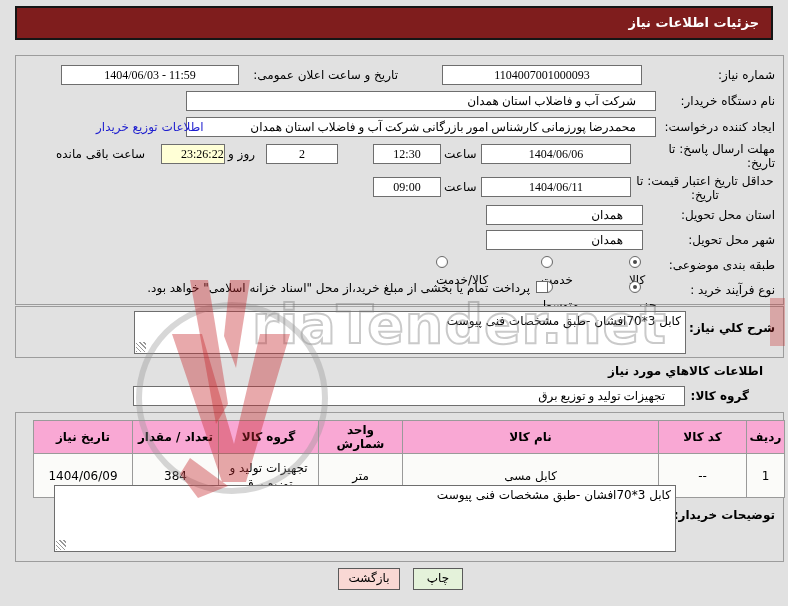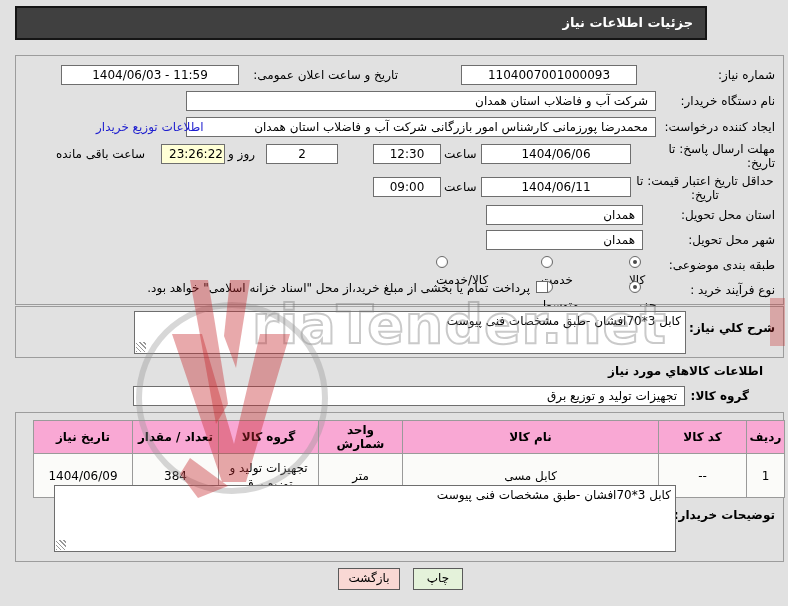--- a/index.html
+++ b/index.html
@@ -1,36 +1,36 @@
 <!DOCTYPE html>
 <html dir="rtl" lang="fa"><head>
 <meta charset="utf-8">
 <style>
   * { margin:0; padding:0; box-sizing:border-box; }
   html,body { background:#e1e1e1; }
   body { font-family:"DejaVu Sans", sans-serif; font-size:12px; color:#000; }
   #screen { position:relative; width:788px; height:606px; background:#e1e1e1; overflow:hidden; direction:rtl; }
 
   
-  .titlebar { position:absolute; left:15px; top:6px; width:692px; height:34px;
-    background:#404040; border:2px solid #151515; color:#fff; font-weight:bold;
+  .titlebar { position:absolute; left:15px; top:6px; width:758px; height:34px;
+    background:#7f1d1d; border:2px solid #151515; color:#fff; font-weight:bold;
     font-size:13px; line-height:30px; padding-right:12px; }
 
   
   .panel { position:absolute; border:1px solid #9c9c9c; background:#e1e1e1; }
   #panelA { left:15px; top:55px;  width:769px; height:250px; }
   #panelB { left:15px; top:306px; width:769px; height:52px; }
   #panelC { left:15px; top:412px; width:769px; height:150px; }
 
   .lbl { position:absolute; white-space:nowrap; }
   .lbl.wrap { white-space:normal; line-height:14px; }
   .blbl { font-weight:bold; }
 
   .field { position:absolute; height:20px; background:#fff; border:1px solid #6e6e6e;
-    font-size:12px; line-height:18px; padding:0 7px; overflow:hidden; white-space:nowrap; }
+    font-size:12px; line-height:18px; padding:0 19px; overflow:hidden; white-space:nowrap;font-family:Liberation Serif, serif; }
   .field.center { text-align:center; }
   .field.ltr { direction:ltr; }
   .field.yellow { background:#ffffd6; }
 
   .txtarea { position:absolute; background:#fff; border:1px solid #6e6e6e;
     padding:2px 4px; overflow:hidden; line-height:15px; }
   .rhandle { position:absolute; left:1px; bottom:1px; width:10px; height:10px;
     background:repeating-linear-gradient(45deg,#999 0 1px,transparent 1px 3px); }
 
   .link { position:absolute; color:#1f1fcf; white-space:nowrap; cursor:pointer; }
@@ -69,21 +69,21 @@
 </head>
 <body>
 
 <div id="screen">
 
   <div class="titlebar">جزئیات اطلاعات نیاز</div>
 
   <div class="panel" id="panelA">
 
     <div class="lbl" style="right:8px; top:12px;">شماره نیاز:</div>
-    <div class="field center ltr" style="left:445px; top:9px; width:176px;">1104007001000093</div>
+    <div class="field center ltr" style="left:426px; top:9px; width:200px;">1104007001000093</div>
     <div class="lbl" style="left:230px; top:12px; width:152px;">تاریخ و ساعت اعلان عمومی:</div>
     <div class="field center ltr" style="left:45px; top:9px; width:178px;">1404/06/03 - 11:59</div>
 
     <div class="lbl" style="right:8px; top:38px;">نام دستگاه خریدار:</div>
     <div class="field" style="left:170px; top:35px; width:470px;">شرکت آب و فاضلاب استان همدان</div>
 
     <div class="lbl" style="right:8px; top:64px;">ایجاد کننده درخواست:</div>
     <div class="field" style="left:170px; top:61px; width:470px;">محمدرضا پورزمانی کارشناس امور بازرگانی شرکت آب و فاضلاب استان همدان</div>
     <div class="link" style="left:80px; top:64px;">اطلاعات توزیع خریدار</div>
 

